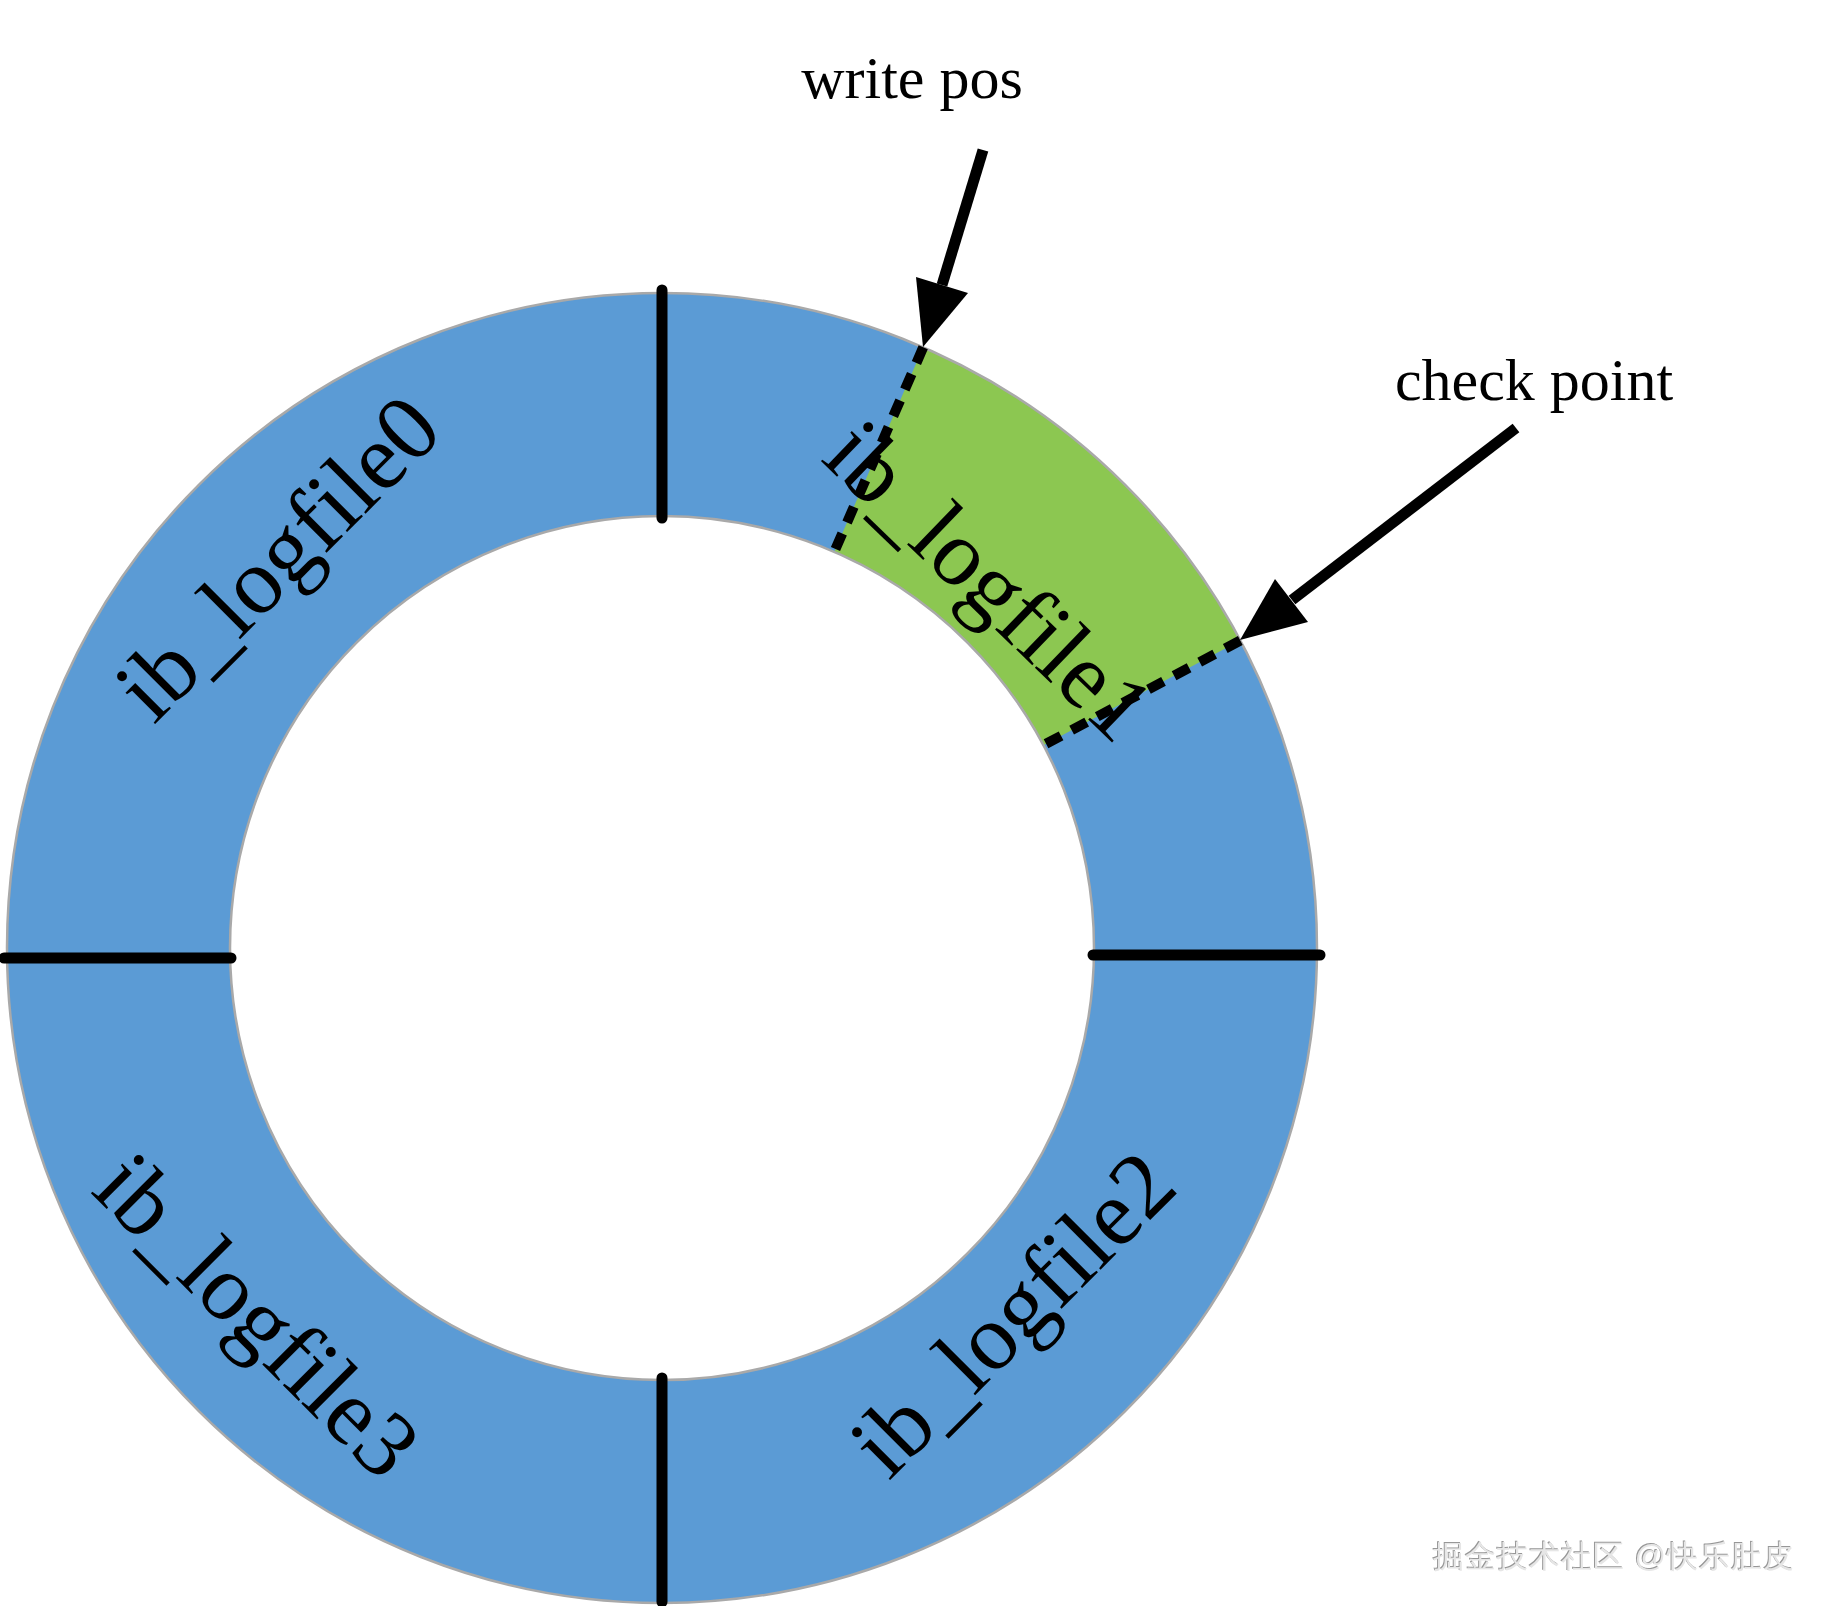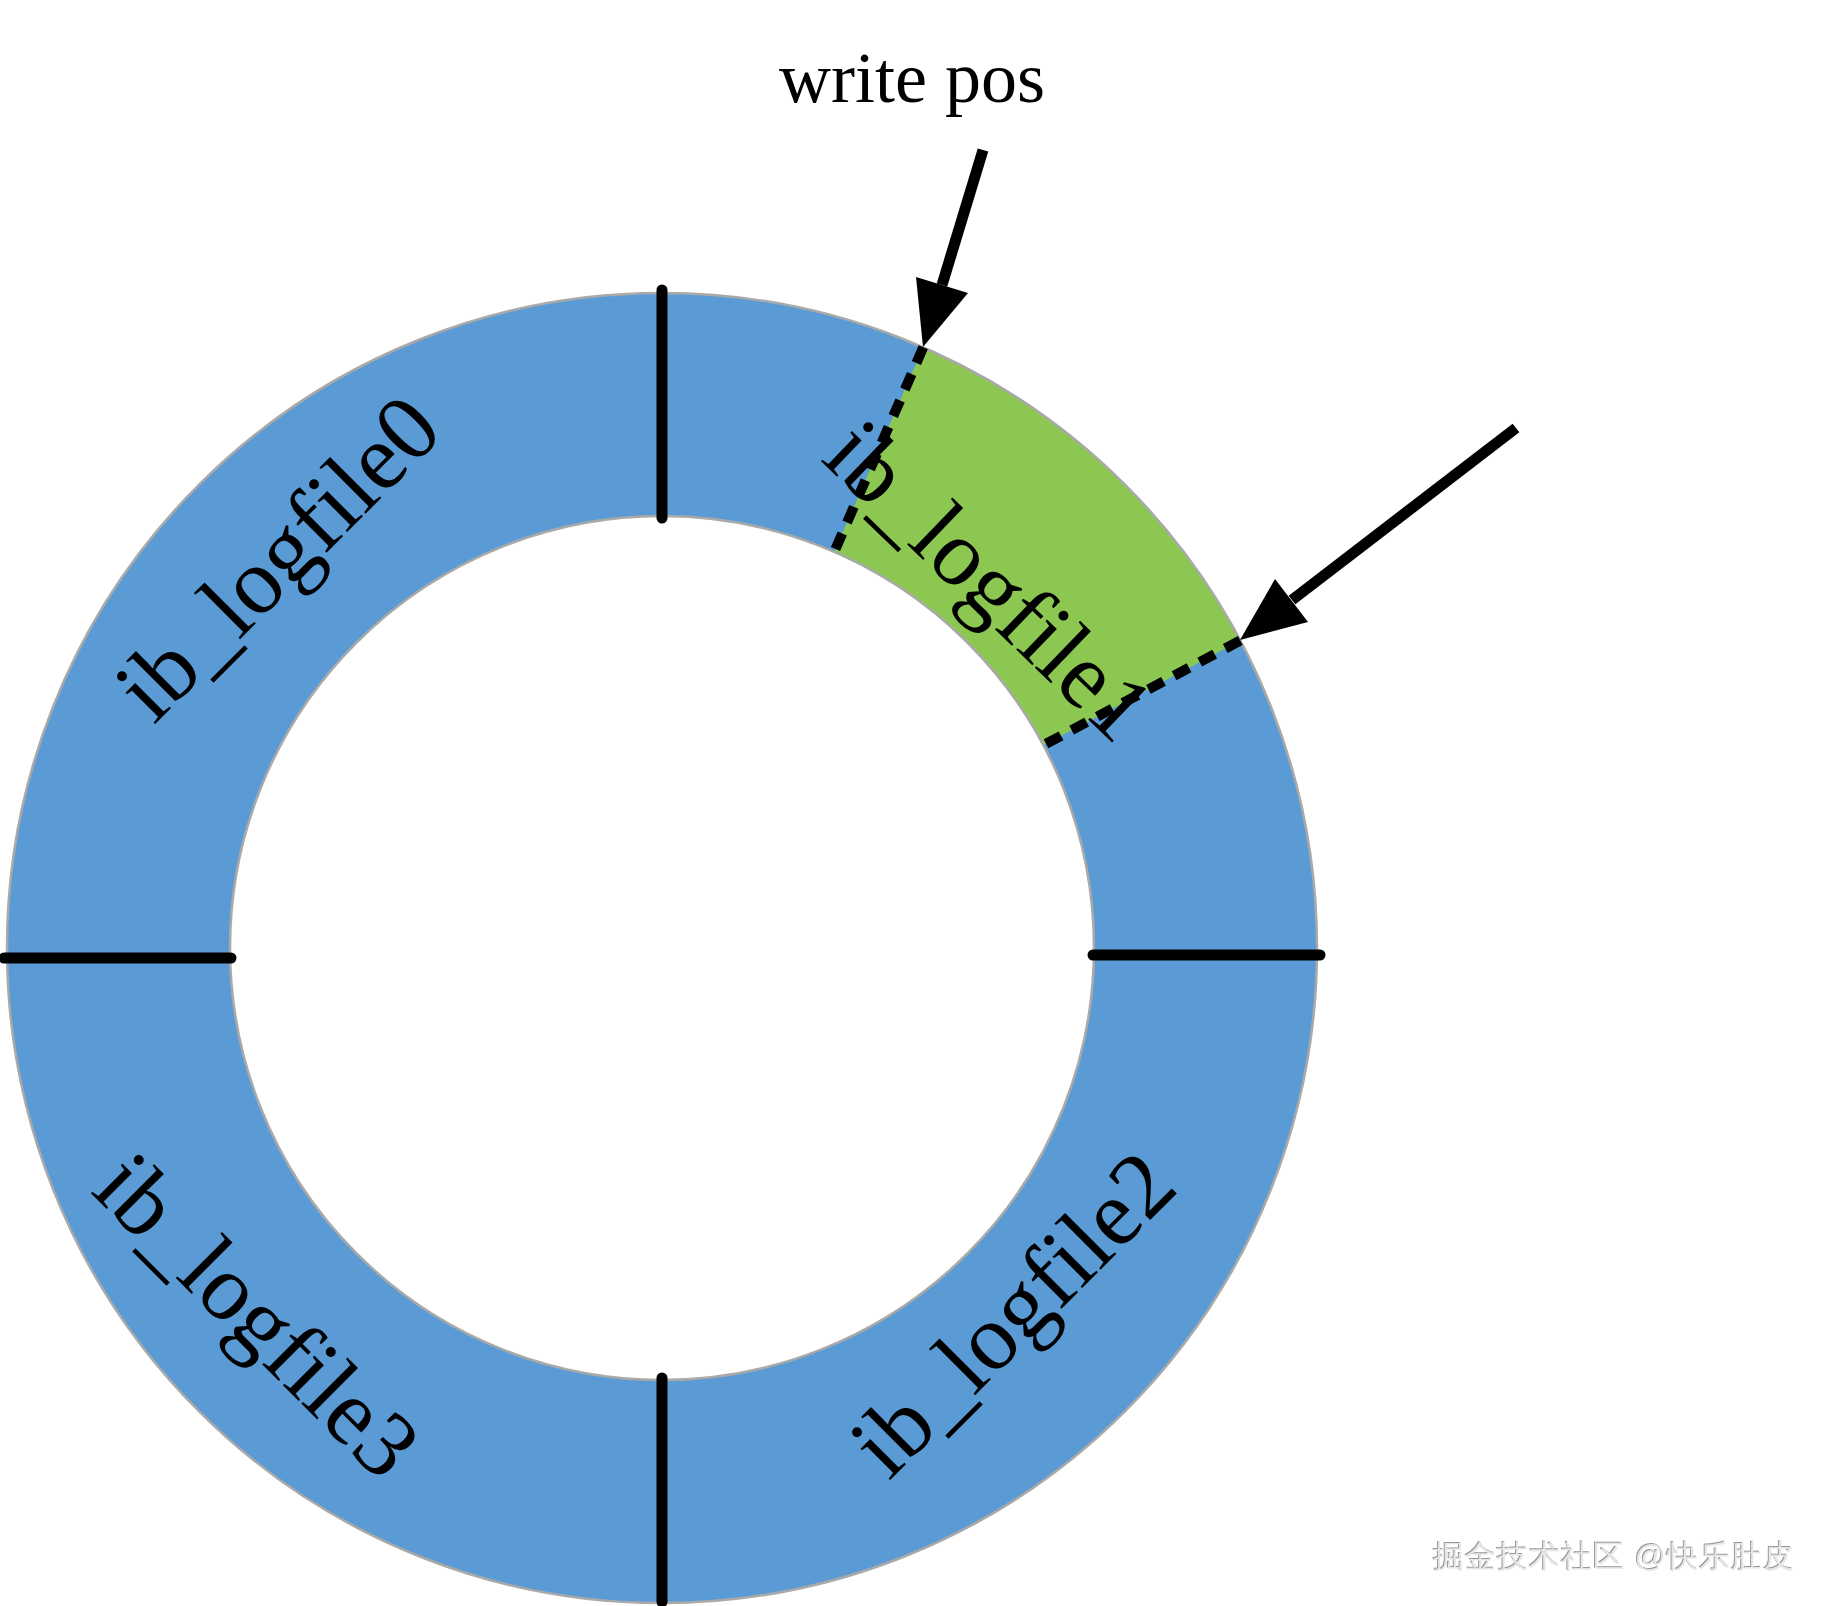--- a/index.html
+++ b/index.html
@@ -18,21 +18,21 @@
     color:#000000;
     line-height:1;
     transform-origin:center center;
   }
   .seg-label.r-neg45{transform:translate(-50%,-50%) rotate(-45deg);}
   .seg-label.r-pos45{transform:translate(-50%,-50%) rotate(45deg);}
   .seg-label.r-pos44{transform:translate(-50%,-50%) rotate(44deg);}
   .annotation{
     position:absolute;
     white-space:nowrap;
-    font-size:72px;
+    font-size:60px;
     color:#000000;
     line-height:1;
     transform:translate(-50%,-50%);
   }
   .watermark{
     position:absolute;
     white-space:nowrap;
     font-size:31px;
     letter-spacing:1px;
     color:#e6e6e6;
@@ -76,16 +76,17 @@
   <div class="seg-label r-neg45" style="left:277px;top:557px;">ib_logfile0</div>
 
   <div class="seg-label r-pos44" style="left:990px;top:580px;">ib_logfile1</div>
 
   <div class="seg-label r-neg45" style="left:1012px;top:1313px;">ib_logfile2</div>
 
   <div class="seg-label r-pos45" style="left:258px;top:1315px;">ib_logfile3</div>
 
   <div class="annotation" style="left:912px;top:78px;">write pos</div>
 
+  <div class="annotation" style="left:1534px;top:380px;">check point</div>
 
   <div class="watermark" style="right:36px;top:1536px;">掘金技术社区 @快乐肚皮</div>
 
 </div>
 
 </body></html>

